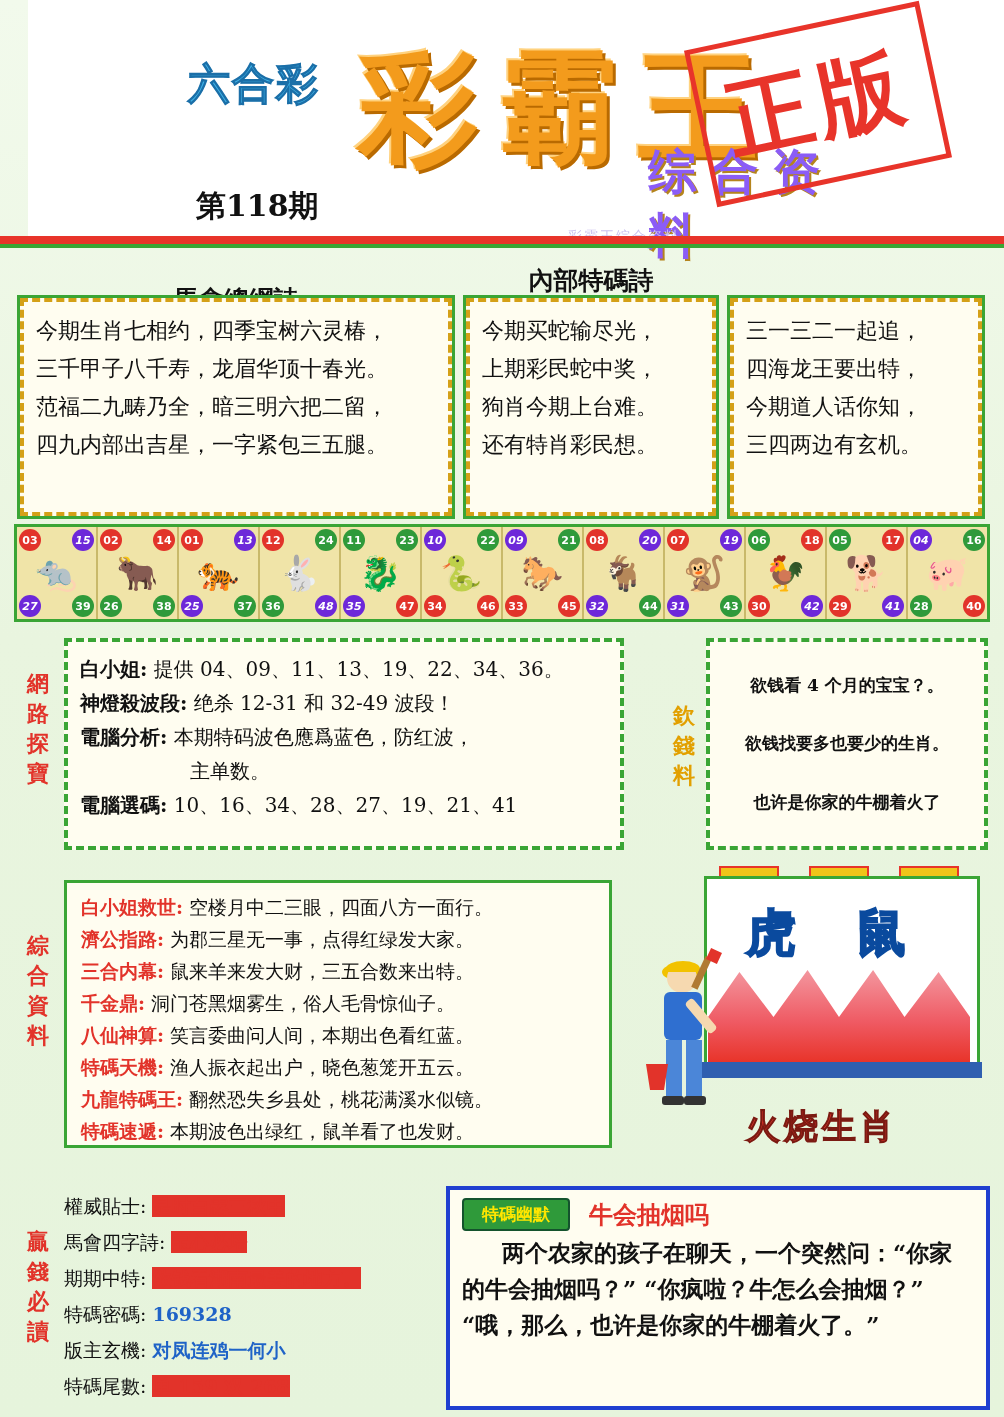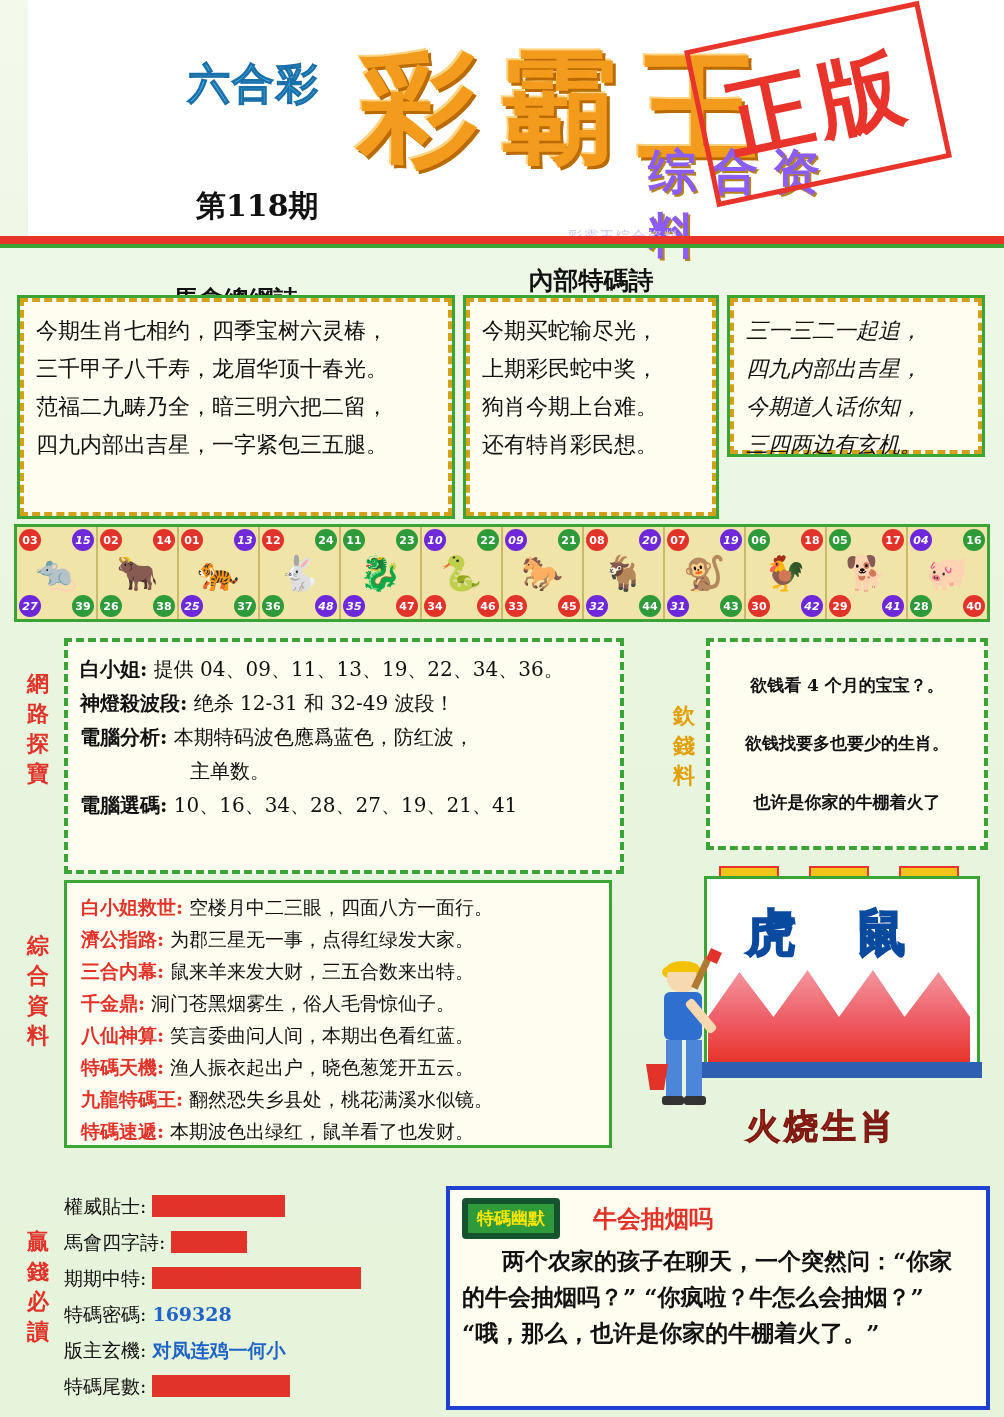--- a/index.html
+++ b/index.html
@@ -59,21 +59,21 @@
     position:absolute;top:0;
     background:#fffdf0;
     border:4px dashed #d4a017;
     outline:3px solid #3aa535;
     padding:10px 12px;
     box-sizing:border-box;
   }
   .poem .lines{font-size:22px;line-height:38px;color:#111;font-family:"DejaVu Serif","Liberation Serif",serif;}
   .poem1{left:6px;width:432px;height:218px;top:40px;}
   .poem2{left:452px;width:250px;height:218px;top:40px;}
-  .poem3{left:716px;width:252px;height:156px;top:40px;font-style:italic;}
+  .poem3{left:716px;width:252px;height:218px;top:40px;}
   .t1{position:absolute;left:6px;top:5px;width:432px;margin-top:20px;}
   .t2{position:absolute;left:452px;top:6px;width:250px;}
   .t3{position:absolute;left:716px;top:6px;width:252px;}
 
   
   .strip{
     position:absolute;left:14px;top:524px;width:976px;height:98px;
     background:#f0e4a8;border:3px solid #3aa535;box-sizing:border-box;
     display:flex;
   }
@@ -91,21 +91,21 @@
   .green{background:#2f9a3a;}
 
   
   .vlabel{
     position:absolute;width:40px;text-align:center;font-size:22px;font-weight:bold;
     color:#e2332a;line-height:30px;font-family:"DejaVu Serif","Liberation Serif",serif;
   }
 
   
   .netbox{
-    position:absolute;left:64px;top:638px;width:560px;height:236px;
+    position:absolute;left:64px;top:638px;width:560px;height:212px;
     background:#fffdf0;border:4px dashed #3aa535;box-sizing:border-box;padding:10px 12px;
   }
   .netbox .row{font-size:20px;line-height:34px;color:#111;font-family:"DejaVu Serif","Liberation Serif",serif;}
   .netbox .k{color:#111;font-weight:bold;}
   .netbox .indent{padding-left:110px;}
 
   
   .moneybox{
     position:absolute;left:706px;top:638px;width:282px;height:212px;
     background:#fffdf0;border:4px dashed #3aa535;box-sizing:border-box;
@@ -146,24 +146,24 @@
   .tips .v{color:#1f63c7;font-weight:bold;margin-left:6px;}
   .tips .v.red{color:#e2332a;}
 
   
   .joke{
     position:absolute;left:446px;top:1186px;width:544px;height:224px;
     background:#fffdf0;border:4px solid #1f3fd0;box-sizing:border-box;padding:8px 12px;
   }
   .joke .badge{
     display:inline-block;background:#2f9a3a;color:#ffe600;font-weight:bold;
-    font-size:17px;padding:3px 9px;border:6px solid #14532d;border-radius:4px;
+    font-size:17px;padding:3px 18px;border:2px solid #14532d;border-radius:4px;
     font-family:"DejaVu Serif","Liberation Serif",serif;vertical-align:middle;
   }
-  .joke .jtitle{display:inline-block;margin-left:28px;font-size:24px;font-weight:bold;color:#e2332a;
+  .joke .jtitle{display:inline-block;margin-left:14px;font-size:24px;font-weight:bold;color:#e2332a;
     font-family:"DejaVu Serif","Liberation Serif",serif;vertical-align:middle;}
   .joke .body{margin-top:4px;font-size:23px;line-height:36px;color:#111;font-weight:bold;
     font-family:"DejaVu Serif","Liberation Serif",serif;text-indent:40px;}
   .wm{position:absolute;left:540px;top:228px;font-size:14px;color:#c9c0ee;letter-spacing:2px;}
 </style>
 </head>
 <body>
 
 <div class="page">
 
@@ -194,21 +194,21 @@
     <div class="poem-title t2">內部特碼詩</div>
     <div class="poem poem2">
       <div class="lines">今期买蛇输尽光，</div>
       <div class="lines">上期彩民蛇中奖，</div>
       <div class="lines">狗肖今期上台难。</div>
       <div class="lines">还有特肖彩民想。</div>
     </div>
 
     <div class="poem poem3">
       <div class="lines">三一三二一起追，</div>
-      <div class="lines">四九内部出吉星，</div>
+      <div class="lines">四海龙王要出特，</div>
       <div class="lines">今期道人话你知，</div>
       <div class="lines">三四两边有玄机。</div>
     </div>
   </div>
 
   <div class="strip" id="zodiac-strip">
       <div class="cell">
         <span class="num n-tl red">03</span>
         <span class="num n-tr blue">15</span>
         <span class="num n-bl blue">27</span>

